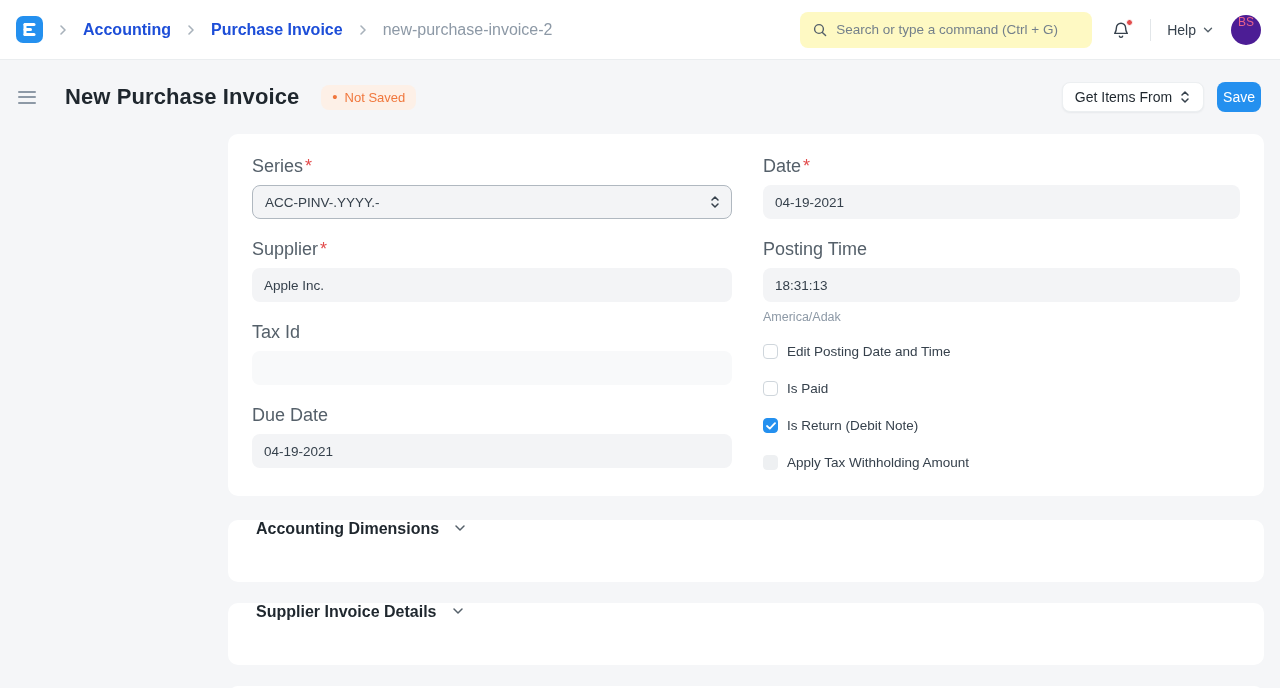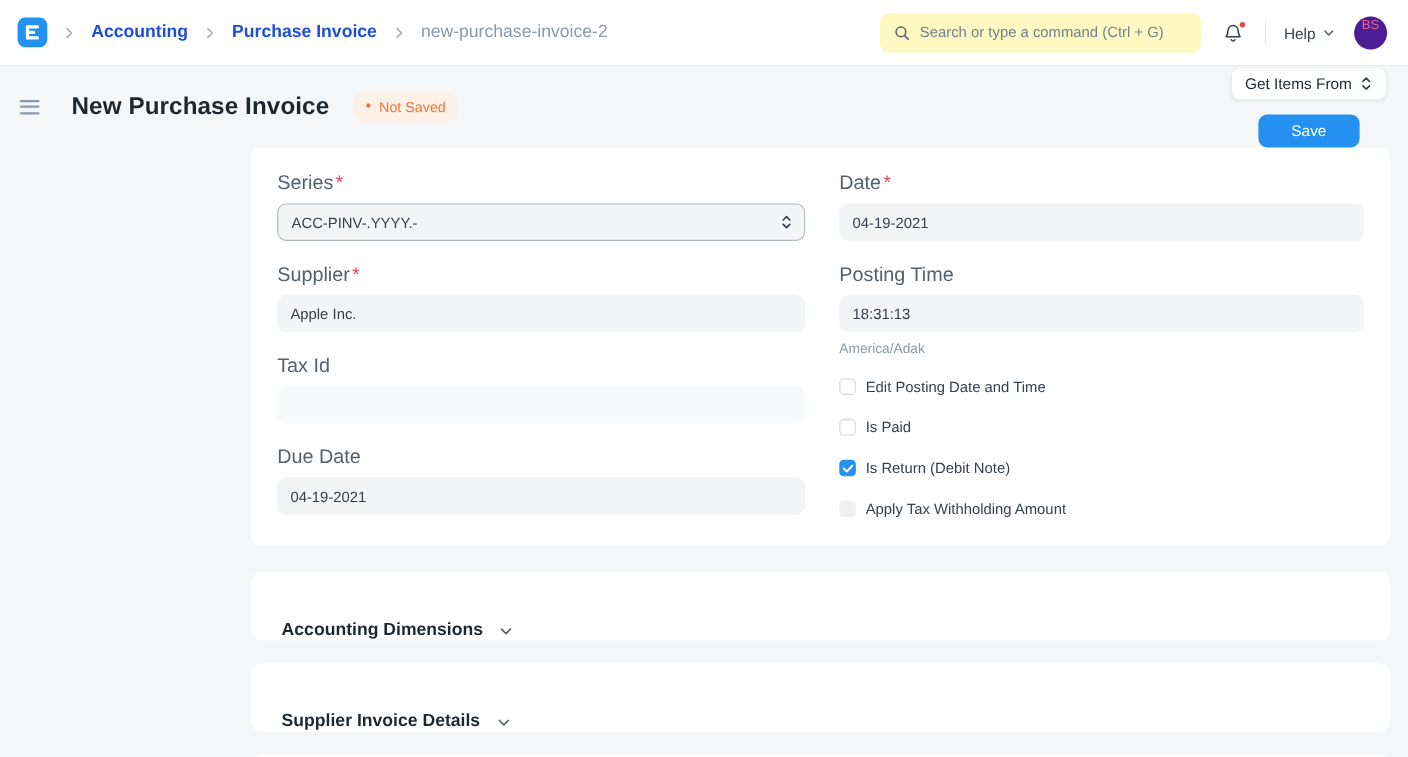--- a/index.html
+++ b/index.html
@@ -59,31 +59,31 @@
   .head-left { display:flex; align-items:center; }
   .menu-btn { background:none; border:none; cursor:pointer; padding:2px; margin-right:27px; }
   .menu-btn span { display:block; width:18px; height:2px; background:#8d99a6; border-radius:1px; margin:3.5px 0; }
   .page-title { font-size:22px; font-weight:700; color:#1f272e; letter-spacing:0.1px; }
   .status-badge {
     margin-left:22px; background:#fdf0e7; color:#f0773d;
     font-size:13px; border-radius:8px; padding:5px 11px;
     display:flex; align-items:center; gap:7px;
   }
   .status-badge .dot { font-size:15px; line-height:10px; }
-  .head-right { display:flex; align-items:center; gap:13px;flex-direction:column; }
+  .head-right { display:flex; align-items:center; gap:13px; }
   .btn-secondary {
     height:30px; background:#fff; border:1px solid #eceff1; border-radius:8px;
     box-shadow:0 1px 2px rgba(25,39,52,0.06);
     font-size:14px; color:#1f272e; font-family:inherit; cursor:pointer;
     display:flex; align-items:center; gap:7px; padding:0 12px;
   }
   .btn-primary {
     height:30px; background:#2490ef; border:none; border-radius:8px;
     font-size:14px; color:#fff; font-family:inherit; cursor:pointer;
-    padding:0 30px; font-weight:400;
+    padding:0 6px; font-weight:400;
   }
 
   
   .content { margin-left:228px; width:1036px; }
   .card {
     background:#fff; border-radius:10px;
   }
   .form-card { padding:22px 24px 26px; margin-bottom:24px; }
   .form-grid { display:grid; grid-template-columns:480px 477px; column-gap:31px; }
 
@@ -115,21 +115,21 @@
     width:15px; height:15px; border:1px solid #cfd6dc; border-radius:4px;
     background:#fff; display:flex; align-items:center; justify-content:center; flex:none;
   }
   .checkbox svg { opacity:0; }
   .checkbox.checked { background:#2490ef; border-color:#2490ef; }
   .checkbox.checked svg { opacity:1; }
   .checkbox.disabled { background:#eef0f2; border-color:#eef0f2; }
   .checkbox-label { font-size:13.5px; color:#36414c; }
 
   .section-card {
-    height:62px; display:flex; align-items:flex-end; padding:0 28px;
+    height:62px; display:flex; align-items:flex-start; padding:0 28px;
     margin-bottom:21px; cursor:pointer;
   }
   .section-title { font-size:16px; font-weight:700; color:#1f272e; }
   .section-chev { margin-left:13px; display:flex; color:#55606a; }
   .partial-card { height:13px; border-radius:10px 10px 0 0; background:#fff; }
 </style>
 </head>
 <body>
 
 <nav class="navbar">

